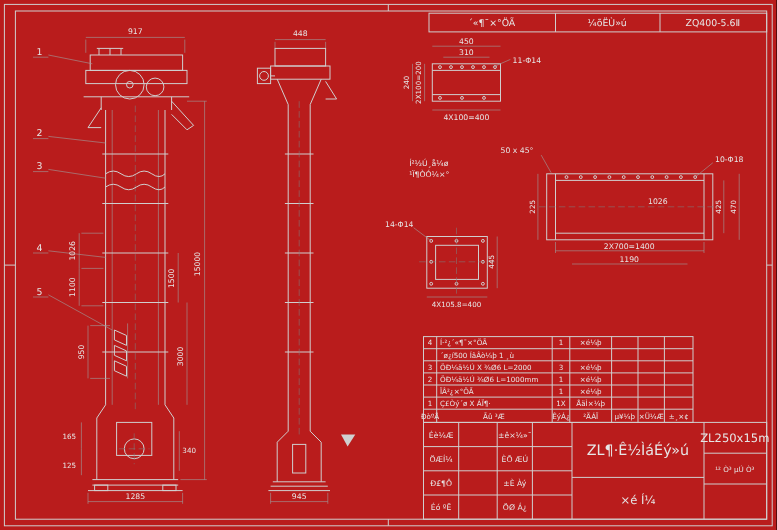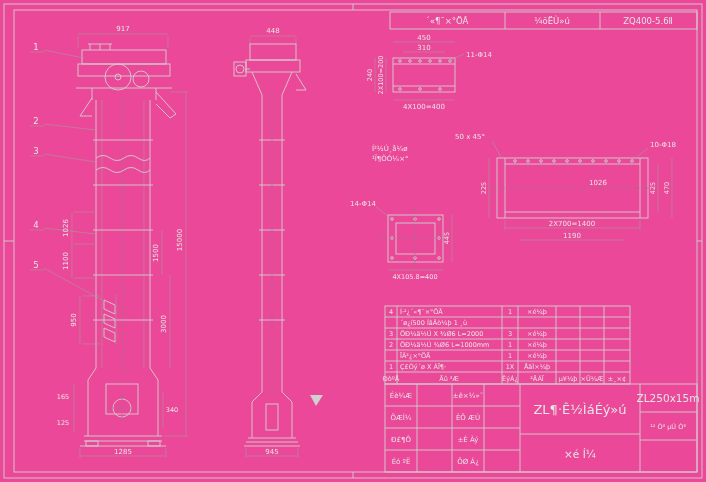--- a/index.html
+++ b/index.html
@@ -1,16 +1,16 @@
 <!DOCTYPE html>
 <html><head>
 <meta charset="utf-8">
 <style>
   html,body{margin:0;padding:0;background:#000;}
-  .page{position:relative;width:706px;height:482px;background:#ec4899;overflow:hidden;
+  .page{position:relative;width:706px;height:482px;background:#b91c1c;overflow:hidden;
         font-family:"DejaVu Sans", sans-serif;}
   svg line, svg rect, svg circle, svg path, svg polyline{stroke:#d0d0d0;stroke-width:.9;fill:none;}
   svg .dim{stroke:#9f9f9f;stroke-width:.55;}
   svg .cl{stroke:#7f7f7f;stroke-width:.5;stroke-dasharray:6 3;}
   svg .fillshape{fill:#d0d0d0;stroke:none;}
   svg text{fill:#e6e6e6;stroke:none;font-family:"DejaVu Sans", sans-serif;}
   .t6{font-size:6.5px;} .t7{font-size:7px;} .t8{font-size:8.5px;}
   .t10{font-size:10.5px;} .t13{font-size:13px;}
   .mid{text-anchor:middle;} .st{text-anchor:start;}
 </style>

